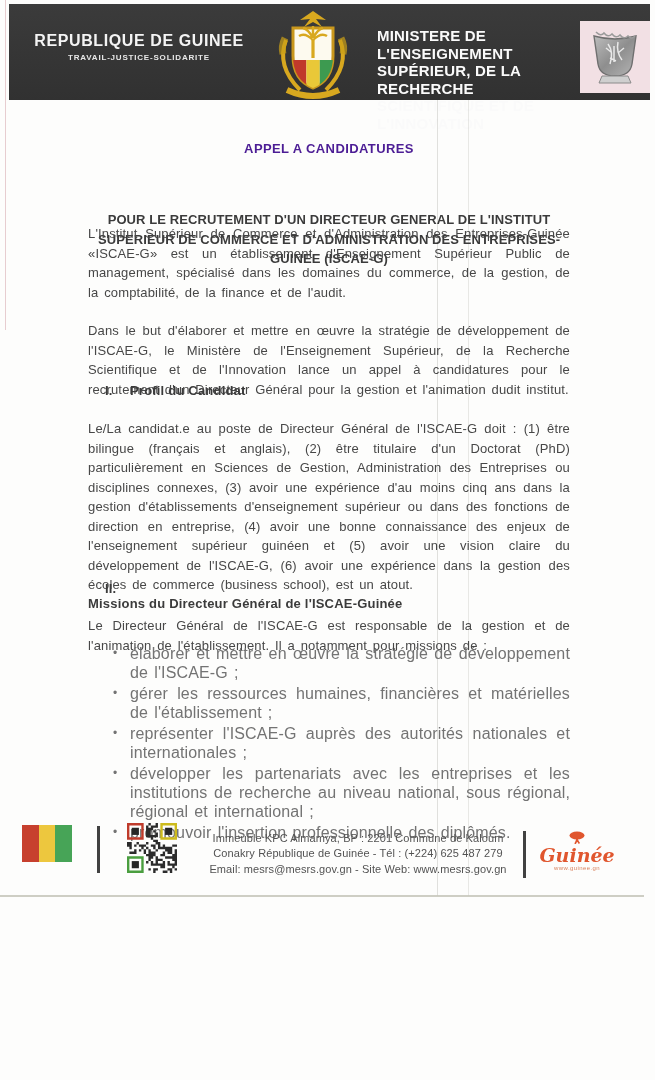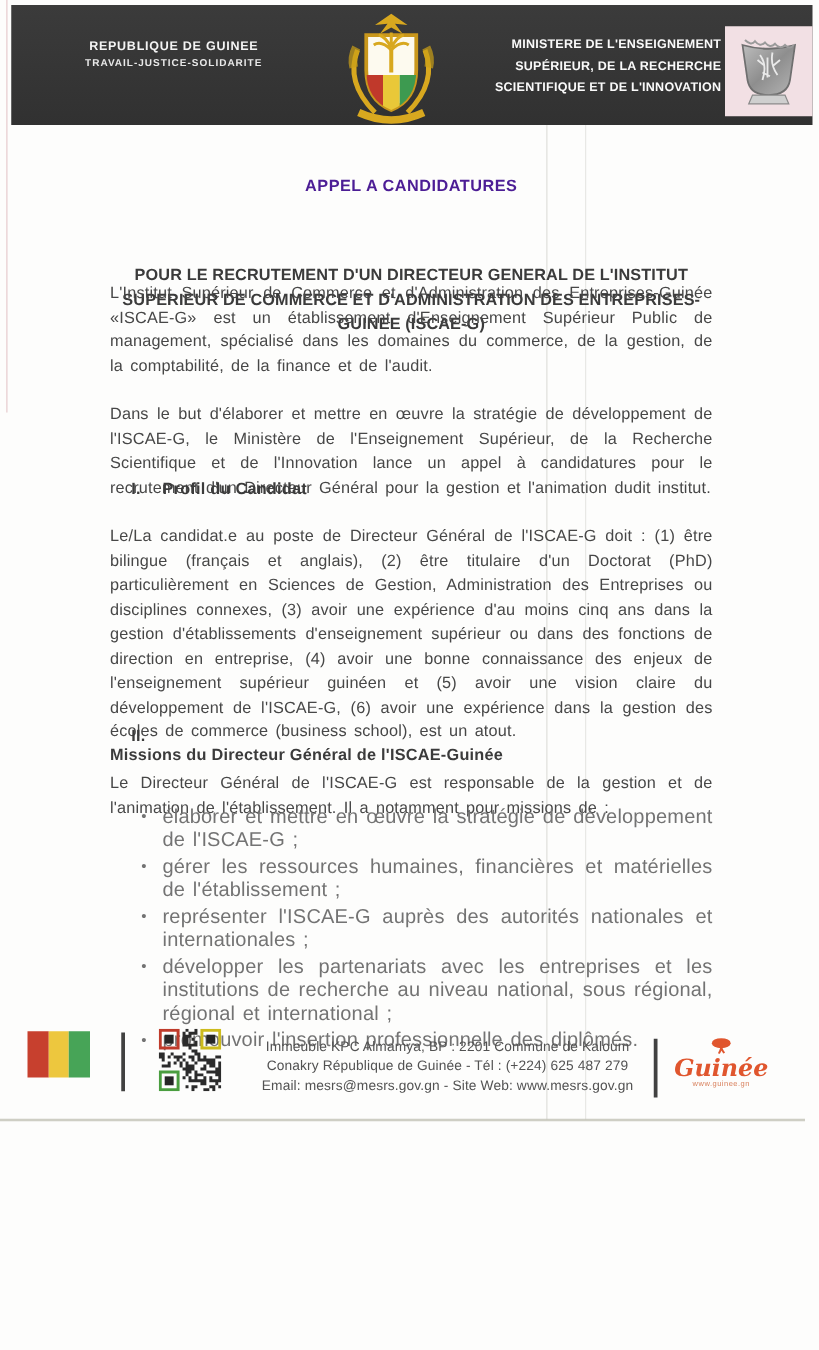--- a/index.html
+++ b/index.html
@@ -3,24 +3,24 @@
 <meta charset="utf-8">
 <style>
   html,body{margin:0;padding:0;}
   body{width:655px;height:1080px;background:#ffffff;font-family:"Liberation Sans",sans-serif;overflow:hidden;}
   .page{position:relative;width:655px;height:1080px;background:#fdfdfc;}
   .abs{position:absolute;}
 
   
   .band{left:9px;top:4px;width:641px;height:96px;background:linear-gradient(180deg,#3b3b3b,#313131);}
   .rep-block{left:20px;top:28px;width:220px;text-align:center;color:#f4f4f4;}
-  .rep-title{font-size:10px;font-weight:bold;letter-spacing:.6px;}
+  .rep-title{font-size:16px;font-weight:bold;letter-spacing:.6px;}
   .rep-motto{font-size:8px;font-weight:bold;letter-spacing:.8px;margin-top:3px;color:#e8e8e8;}
   .coat{left:262px;top:4px;width:84px;height:94px;}
-  .ministry-block{left:368px;top:23px;width:200px;text-align:right;color:#fafafa;font-weight:bold;font-size:10px;line-height:17.5px;letter-spacing:.2px;}
+  .ministry-block{left:368px;top:23px;width:200px;text-align:left;color:#fafafa;font-weight:bold;font-size:15px;line-height:17.5px;letter-spacing:.2px;}
   .emblem-box{left:571px;top:17px;width:70px;height:72px;background:#f2e0e4;display:flex;align-items:center;justify-content:center;}
 
   
   .fold1{left:437px;top:100px;width:1px;height:796px;background:rgba(150,150,140,.28);}
   .fold2{left:468px;top:100px;width:1px;height:796px;background:rgba(150,150,140,.20);}
   .left-edge{left:5px;top:0;width:1px;height:330px;background:rgba(214,166,172,.55);}
   .page-bottom{left:0;top:895px;width:644px;height:2px;background:#c6c6ba;opacity:.85;}
 
   
   .doc{color:#454545;}

